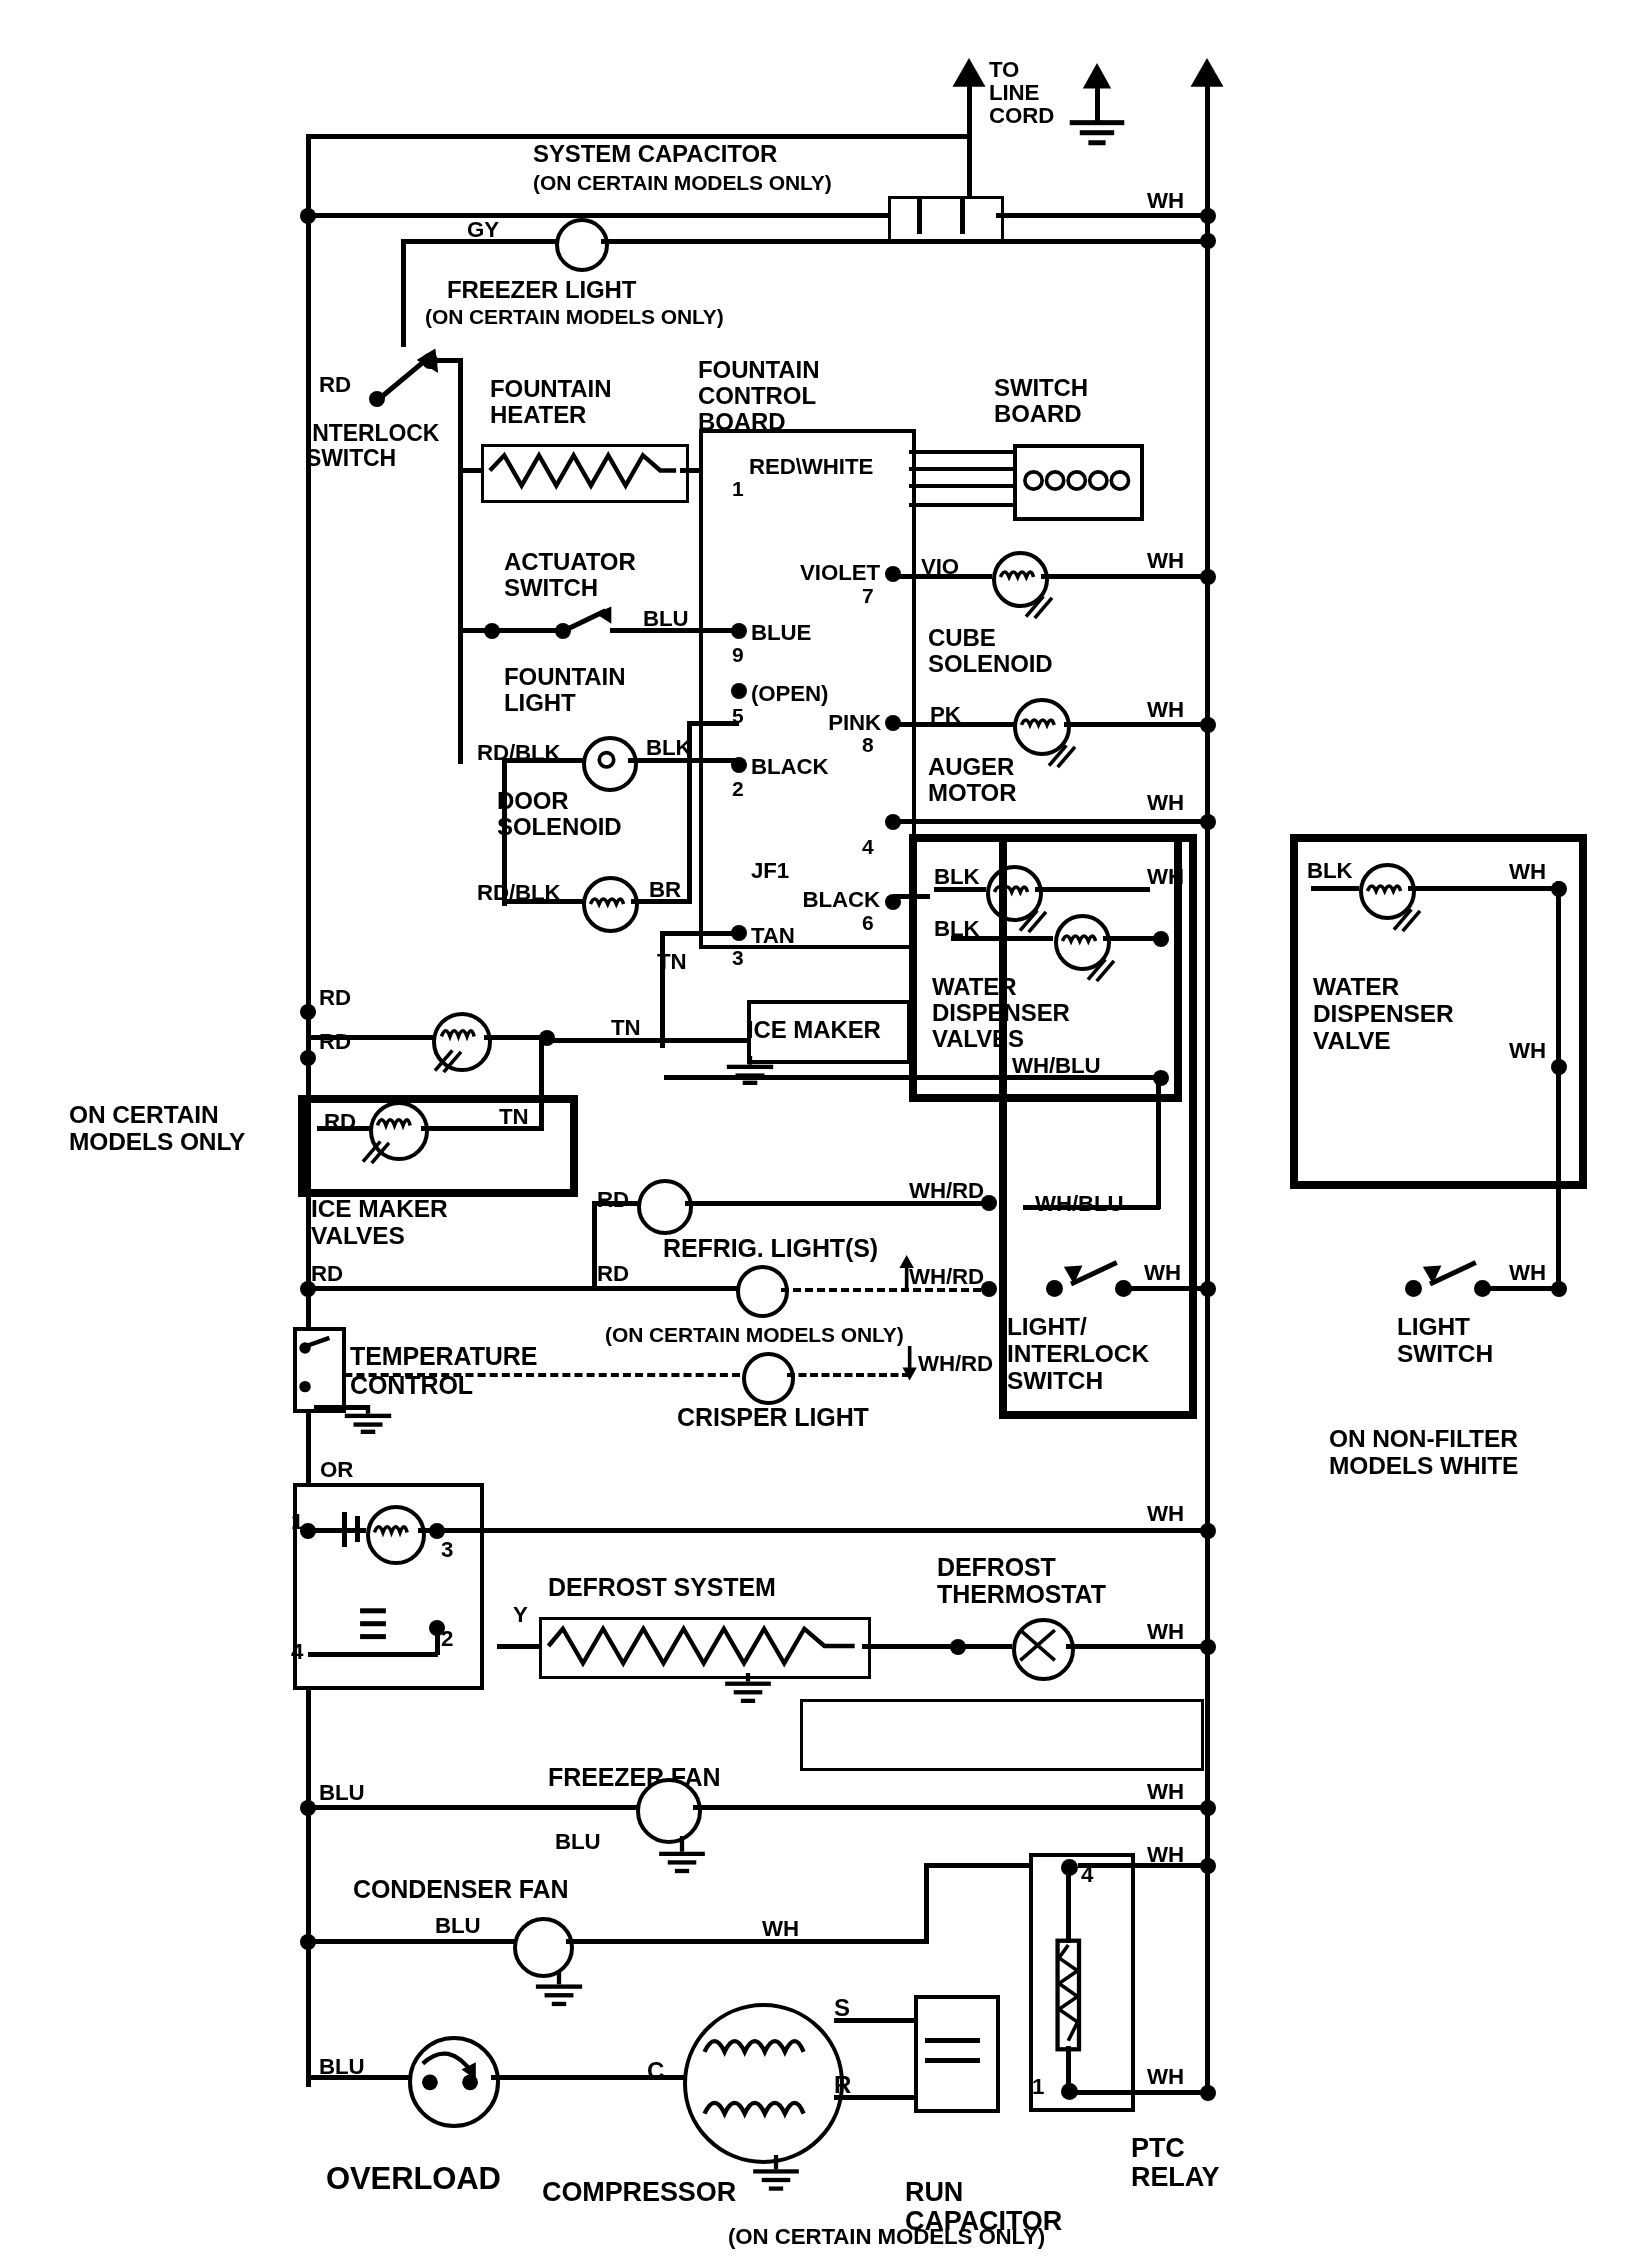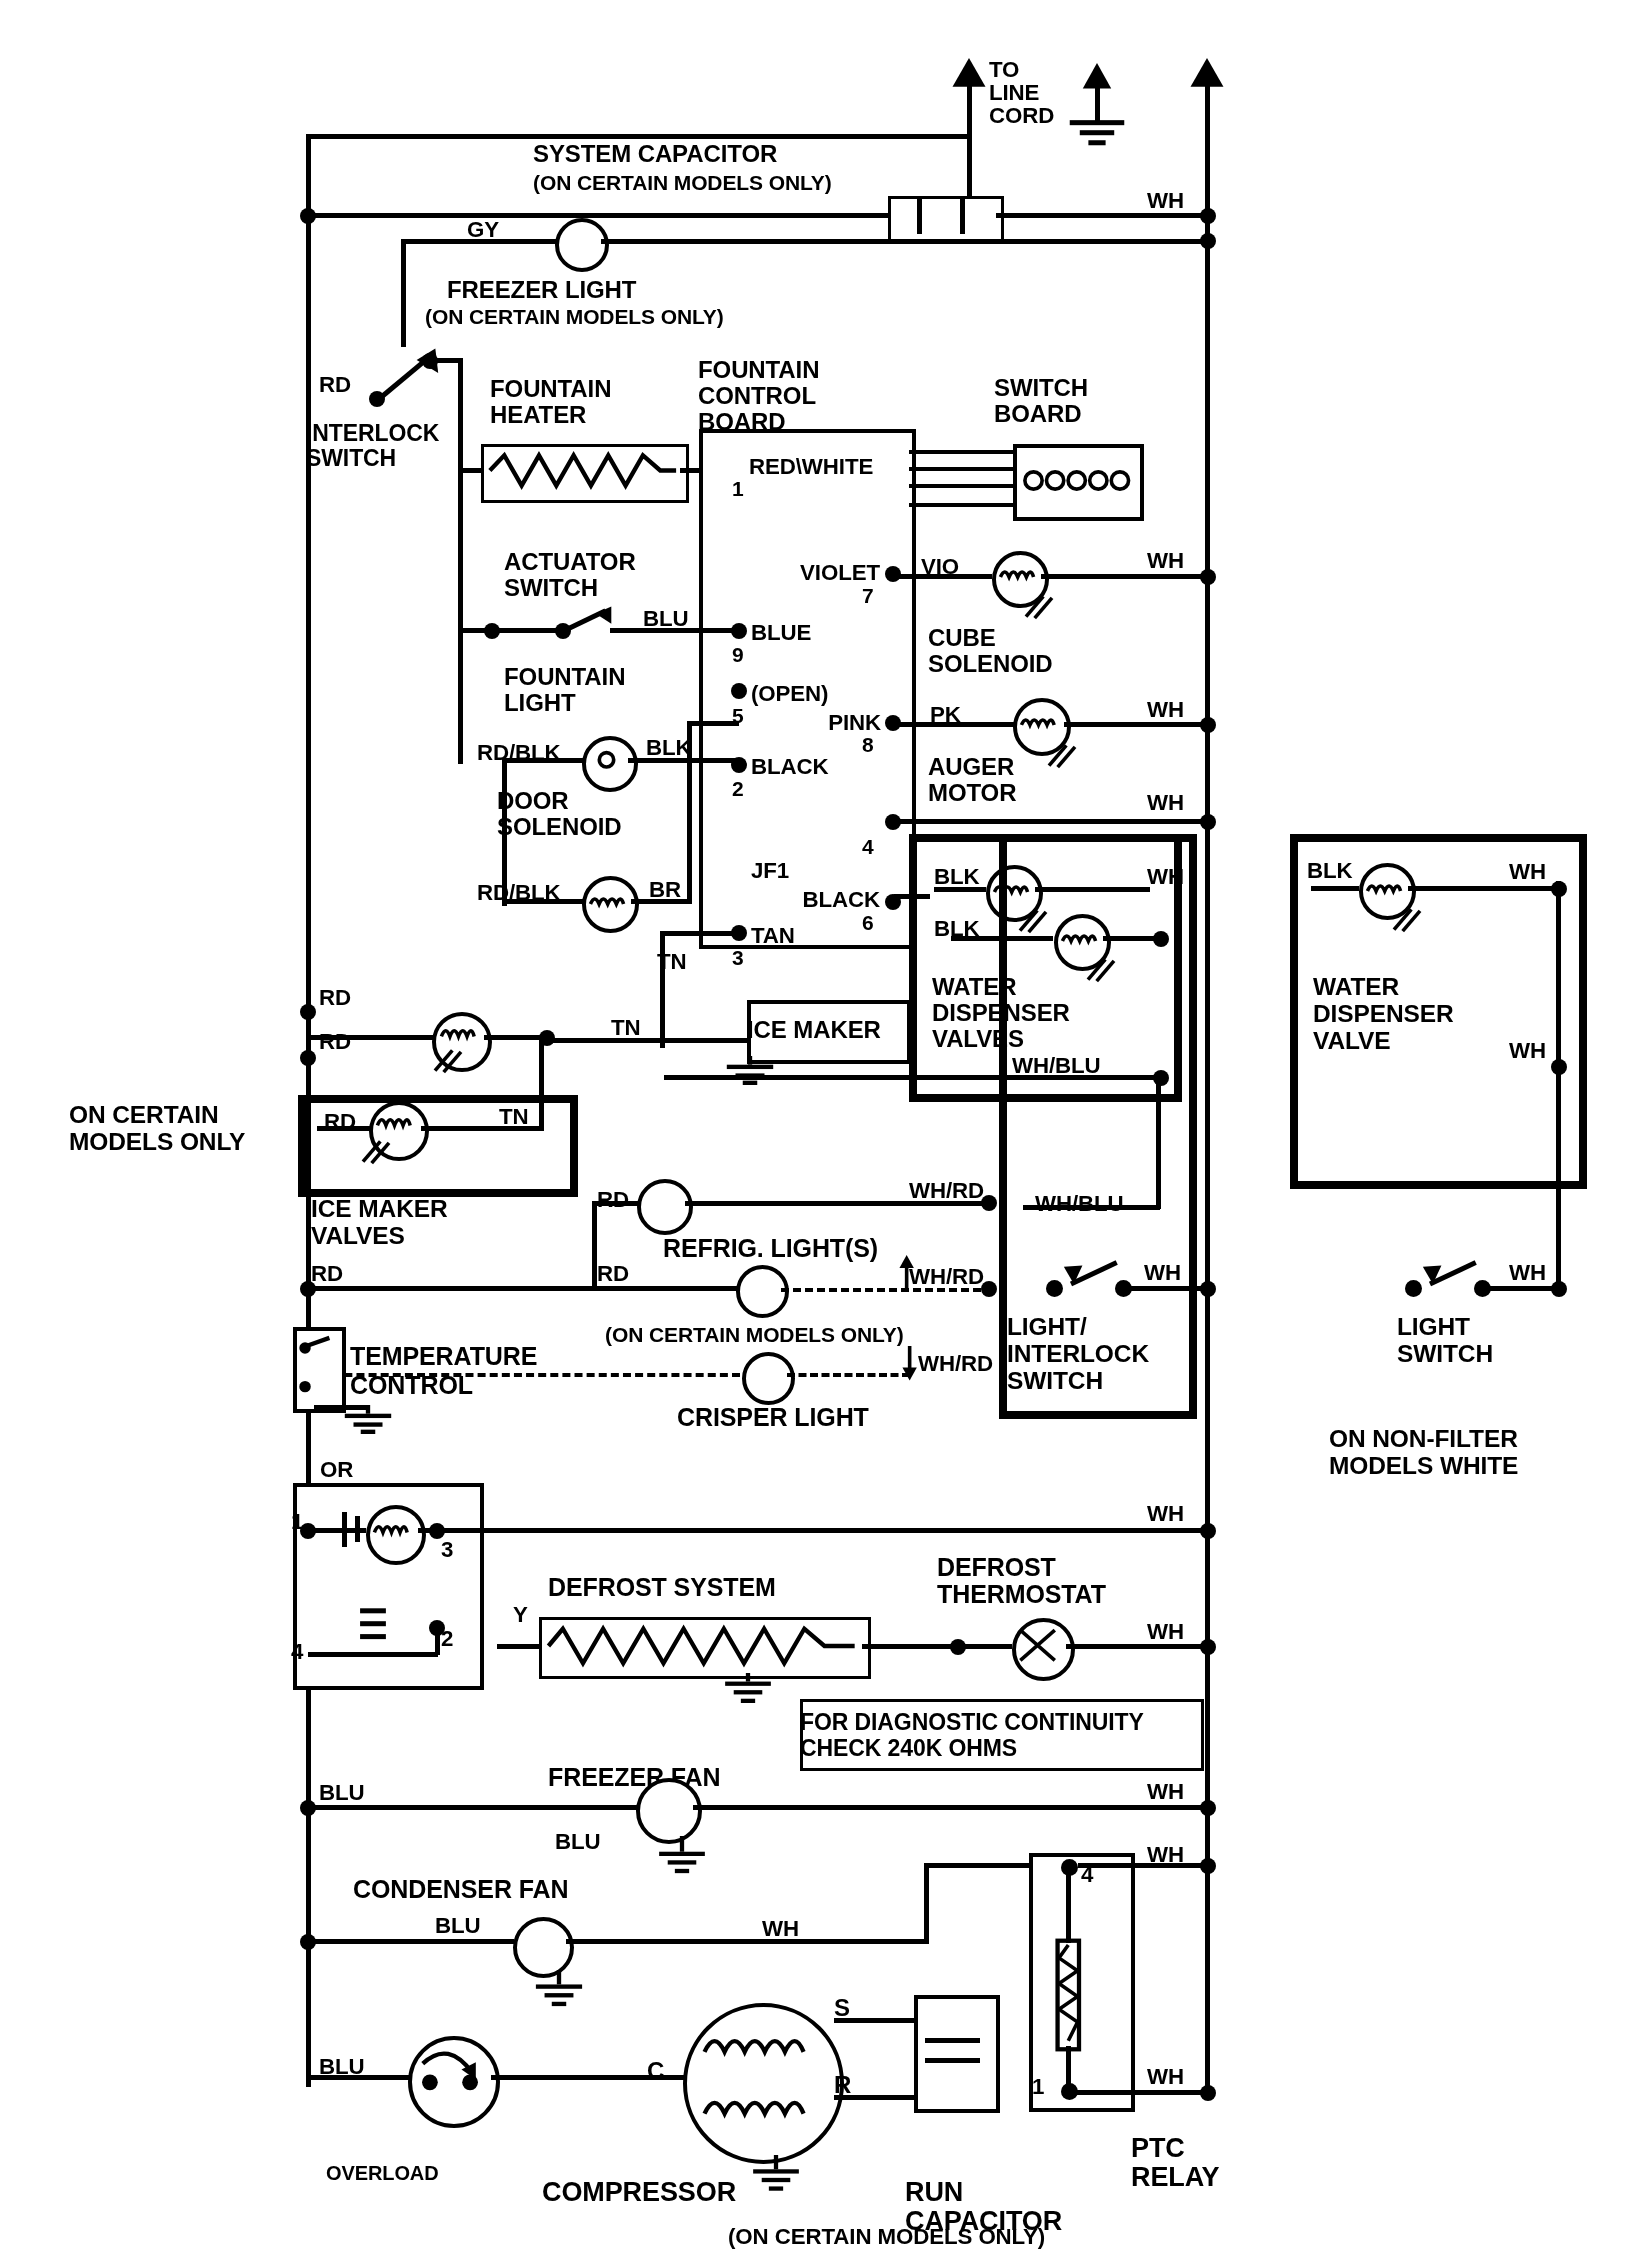--- a/index.html
+++ b/index.html
@@ -464,22 +464,20 @@
   <div class="circ" style="left:1012px;top:1618px;width:55px;height:55px;"></div>
   <svg style="left:1016px;top:1623px;width:46px;height:46px;" viewBox="0 0 64 64" width="46" height="46">
     <line x1="6" y1="10" x2="54" y2="52" stroke="#000" stroke-width="5"></line>
     <line x1="54" y1="10" x2="6" y2="52" stroke="#000" stroke-width="5"></line>
   </svg>
   <div class="wire h" style="left:1066px;top:1644px;width:141px;height:5px;"></div>
   <div class="dot" style="left:1200px;top:1639px;width:16px;height:16px;"></div>
   <div class="lbl" style="left:1147px;top:1620px;font-size:22.3px;">WH</div>
 
   <div class="box" style="left:800px;top:1699px;width:398px;height:66px;border-width:3.6px;"></div>
-  <div class="lbl c" style="left:800px;top:1709px;width:398px;font-size:23px;line-height:26px;">FOR DIAGNOSTIC CONTINUITY
-CHECK 240K OHMS</div>
 
   <div class="lbl c" style="left:548px;top:1764px;width:259px;font-size:25px;">FREEZER FAN</div>
   <div class="lbl" style="left:319px;top:1781px;font-size:22.3px;">BLU</div>
   <div class="dot" style="left:300px;top:1800px;width:16px;height:16px;"></div>
   <div class="wire h" style="left:308px;top:1805px;width:329px;height:5px;"></div>
   <div class="circ" style="left:636px;top:1778px;width:58px;height:58px;"></div>
   <div class="wire h" style="left:693px;top:1805px;width:515px;height:5px;"></div>
   <div class="dot" style="left:1200px;top:1800px;width:16px;height:16px;"></div>
   <div class="lbl" style="left:1147px;top:1780px;font-size:22.3px;">WH</div>
   <div class="lbl" style="left:555px;top:1830px;font-size:22.3px;">BLU</div>
@@ -509,21 +507,21 @@
   <div class="lbl" style="left:319px;top:2055px;font-size:22.3px;">BLU</div>
   <div class="wire h" style="left:308px;top:2075px;width:107px;height:5px;"></div>
   <div class="circ" style="left:408px;top:2036px;width:84px;height:84px;"></div>
   <svg style="left:417px;top:2045px;width:66px;height:66px;" viewBox="0 0 92 92" width="66" height="66">
     <path d="M8 26 q36 -34 70 14" fill="none" stroke="#000" stroke-width="6"></path>
     <polygon points="82,48 62,34 82,24" fill="#000"></polygon>
     <circle cx="18" cy="52" r="11" fill="#000"></circle>
     <circle cx="74" cy="52" r="11" fill="#000"></circle>
   </svg>
   <div class="wire h" style="left:491px;top:2075px;width:196px;height:5px;"></div>
-  <div class="lbl c" style="left:326px;top:2163px;width:231px;font-size:20px;">OVERLOAD</div>
+  <div class="lbl c" style="left:326px;top:2163px;width:231px;font-size:31px;">OVERLOAD</div>
 
   <div class="circ" style="left:683px;top:2003px;width:153px;height:153px;"></div>
   <svg style="left:700px;top:2026px;width:121px;height:112px;" viewBox="0 0 168 156" width="121" height="112">
     <path d="M6 36 q14 -30 28 0 q14 -30 28 0 q14 -30 28 0 q14 -30 28 0 q14 -30 26 0" fill="none" stroke="#000" stroke-width="6"></path>
     <path d="M6 122 q14 -30 28 0 q14 -30 28 0 q14 -30 28 0 q14 -30 28 0 q14 -30 26 0" fill="none" stroke="#000" stroke-width="6"></path>
   </svg>
   <div class="lbl" style="left:647px;top:2058px;font-size:24px;">C</div>
   <div class="lbl" style="left:834px;top:1995px;font-size:24px;">S</div>
   <div class="lbl" style="left:834px;top:2072px;font-size:24px;">R</div>
   <svg style="left:747px;top:2155px;width:58px;height:40px;" viewBox="0 0 80 56" width="58" height="40">

